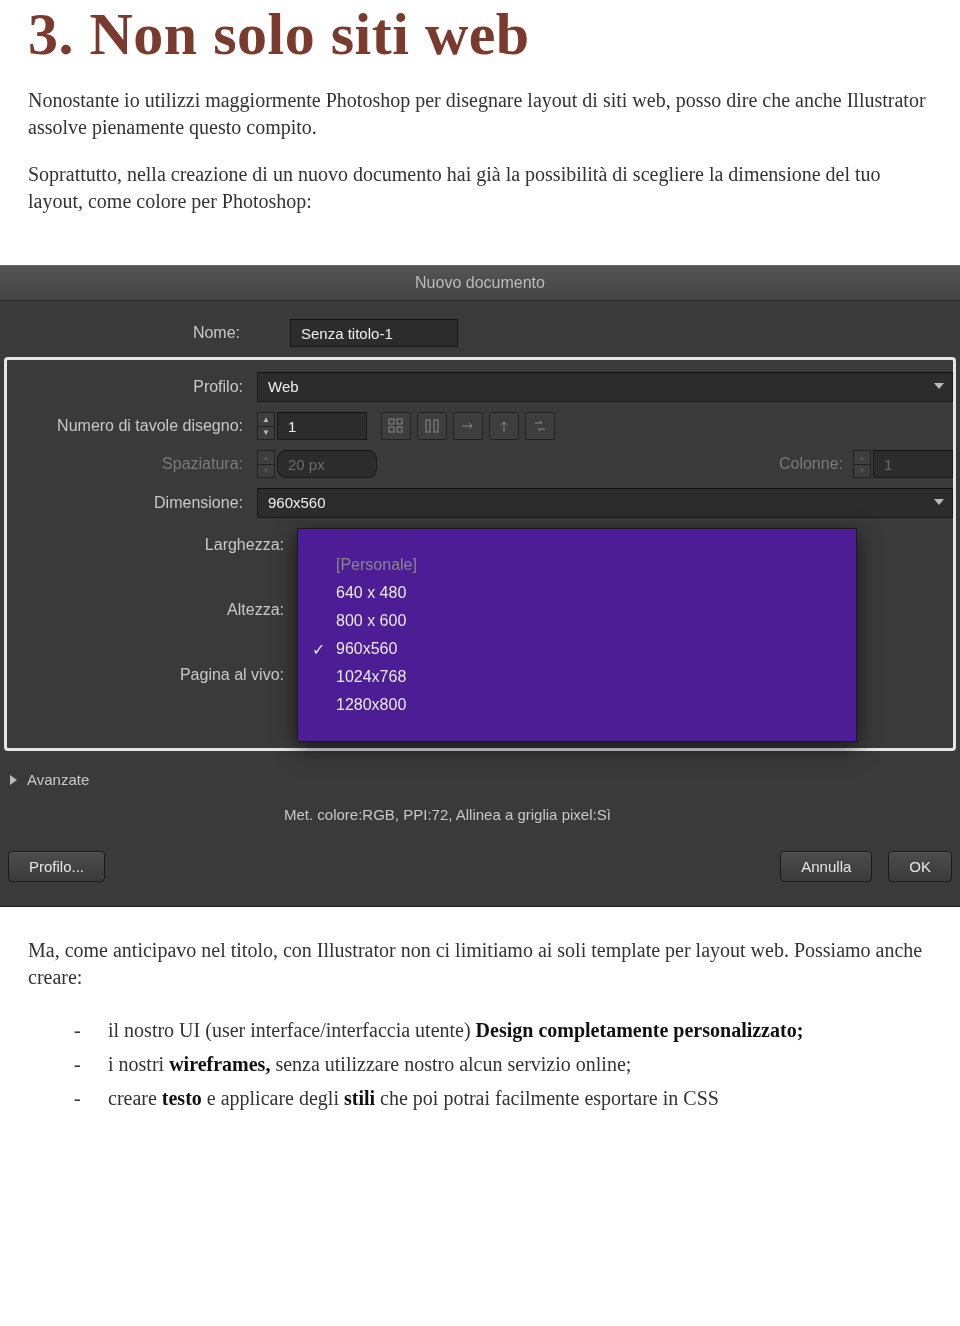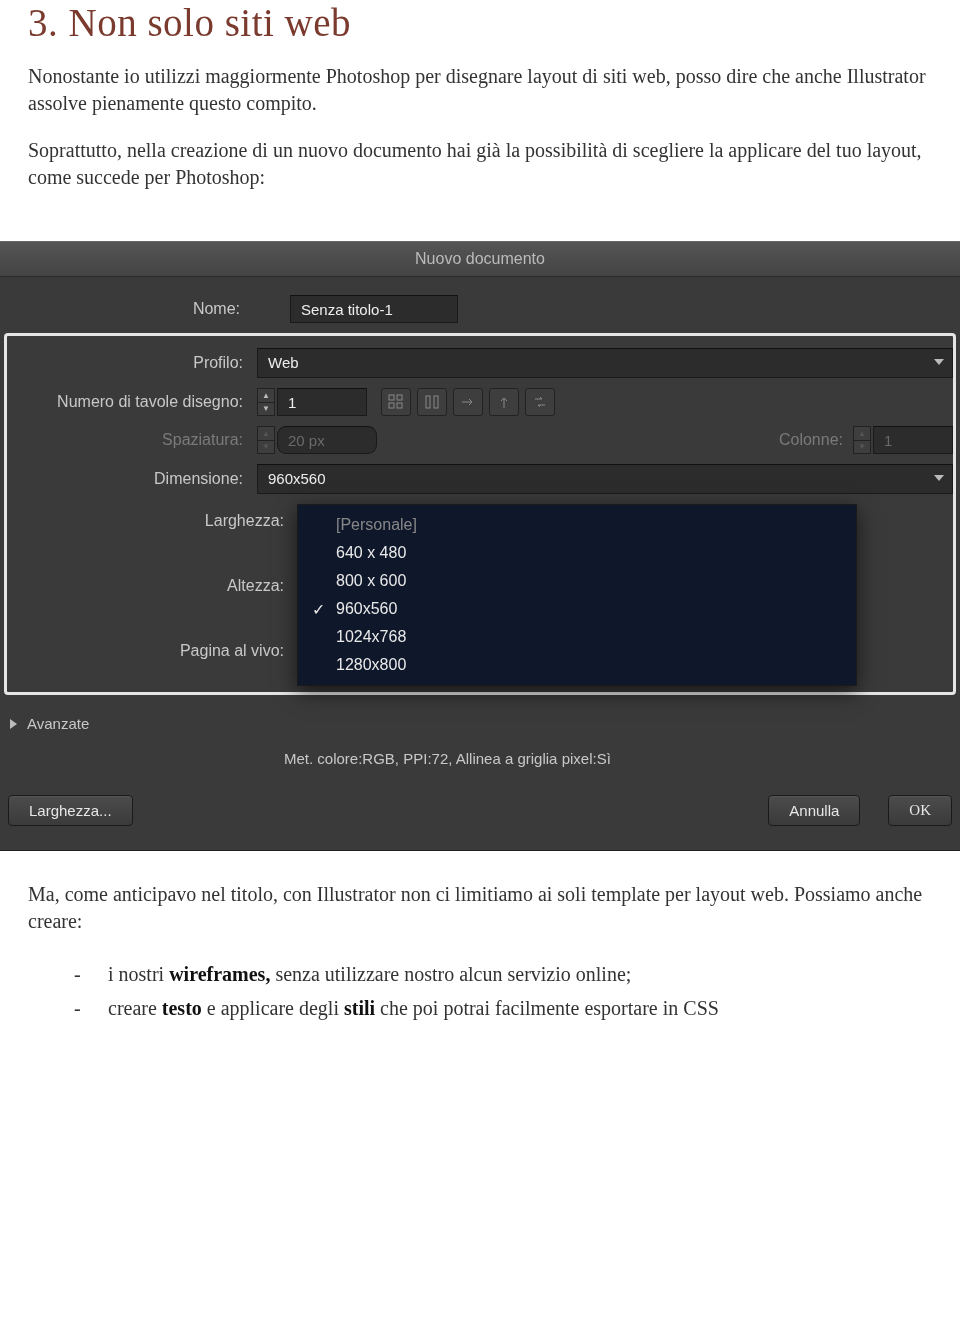--- a/index.html
+++ b/index.html
@@ -8,22 +8,22 @@
     font-family: Georgia, 'Times New Roman', serif;
     color: #333;
     background: #fff;
   }
   .page {
     padding: 0 28px 30px 28px;
   }
   h1.section-title {
     font-family: Georgia, serif;
     color: #7a3b2e;
-    font-size: 39px;
-    font-weight: normal;
+    font-size: 60px;
+    font-weight: bold;
     margin-bottom: 18px;
     letter-spacing: 0.5px;
   }
   p.body-text {
     font-size: 20px;
     line-height: 1.35;
     color: #333;
     margin-bottom: 20px;
   }
   p.body-text.after-shot {
@@ -126,24 +126,24 @@
     position: relative;
   }
 
   .dropdown-open {
     position: relative;
     margin: 0 20px 0 20px;
   }
   .dd-panel {
     position: relative;
     margin-left: 270px;
-    background: #0f172a;
+    background: #4c1d95;
     border: 1px solid #1a1a1a;
     box-shadow: 0 6px 20px rgba(0,0,0,.6);
-    padding: 6px 0;
+    padding: 22px 0;
     width: 560px;
   }
   .dd-item {
     padding: 5px 18px 5px 38px;
     color: #eaeaea;
     font-size: 16px;
     position: relative;
   }
   .dd-item.dim { color: #888; }
   .dd-item.sel::before {
@@ -188,21 +188,21 @@
   }
   .btn{
     background: linear-gradient(#4c4c4c,#3a3a3a);
     border:1px solid #1a1a1a;
     border-radius:4px;
     color:#e6e6e6;
     padding:6px 20px;
     font-size:15px;
     box-shadow: inset 0 1px 0 rgba(255,255,255,.06);
   }
-  .btn + .btn { margin-left:28px;font-family:Liberation Serif, serif; }
+  .btn + .btn { margin-left:16px; }
   .spacer{ flex:1; }
 
   
   ul.dash-list {
     list-style: none;
     margin: 24px 0 0 46px;
     font-size: 20px;
     line-height: 1.5;
     color:#333;
   }
@@ -217,21 +217,21 @@
     left: 0;
     top: 0;
   }
 </style>
 </head>
 <body>
 
 <div class="page">
   <h1 class="section-title">3. Non solo siti web</h1>
   <p class="body-text">Nonostante io utilizzi maggiormente Photoshop per disegnare layout di siti web, posso dire che anche Illustrator assolve pienamente questo compito.</p>
-  <p class="body-text">Soprattutto, nella creazione di un nuovo documento hai già la possibilità di scegliere la applicare del tuo layout, come succede per Photoshop:</p>
+  <p class="body-text">Soprattutto, nella creazione di un nuovo documento hai già la possibilità di scegliere la dimensione del tuo layout, come colore per Photoshop:</p>
 </div>
 
 <div class="shot-wrap">
   <div class="shot">
     <div class="shot-titlebar">Nuovo documento</div>
 
     <div class="shot-body">
 
       <div class="row">
         <div class="lbl">Nome:</div>
@@ -333,34 +333,37 @@
       </div>
 
       <div class="advanced-row">
         <span class="tri-right"></span>
         <span>Avanzate</span>
       </div>
 
       <div class="meta-line">Met. colore:RGB, PPI:72, Allinea a griglia pixel:Sì</div>
 
       <div class="shot-footer">
-        <div class="btn">Larghezza...</div>
+        <div class="btn">Profilo...</div>
         <div class="spacer"></div>
         <div class="btn">Annulla</div>
         <div class="btn">OK</div>
       </div>
 
     </div>
   </div>
 </div>
 
 <div class="page">
   <p class="body-text" style="margin-top:30px">Ma, come anticipavo nel titolo, con Illustrator non ci limitiamo ai soli template per layout web. Possiamo anche creare:</p>
 
   <ul class="dash-list">
+    <li>
+      <span>il nostro UI (user interface/interfaccia utente) </span><span class="bold">Design completamente personalizzato;</span>
+    </li>
     <li>
       <span>i nostri </span><span class="bold">wireframes,</span><span> senza utilizzare nostro alcun servizio online;</span>
     </li>
     <li>
       <span>creare </span><span class="bold">testo</span><span> e applicare degli </span><span class="bold">stili</span><span> che poi potrai facilmente esportare in CSS</span>
     </li>
   </ul>
 </div>
 
 </body></html>

